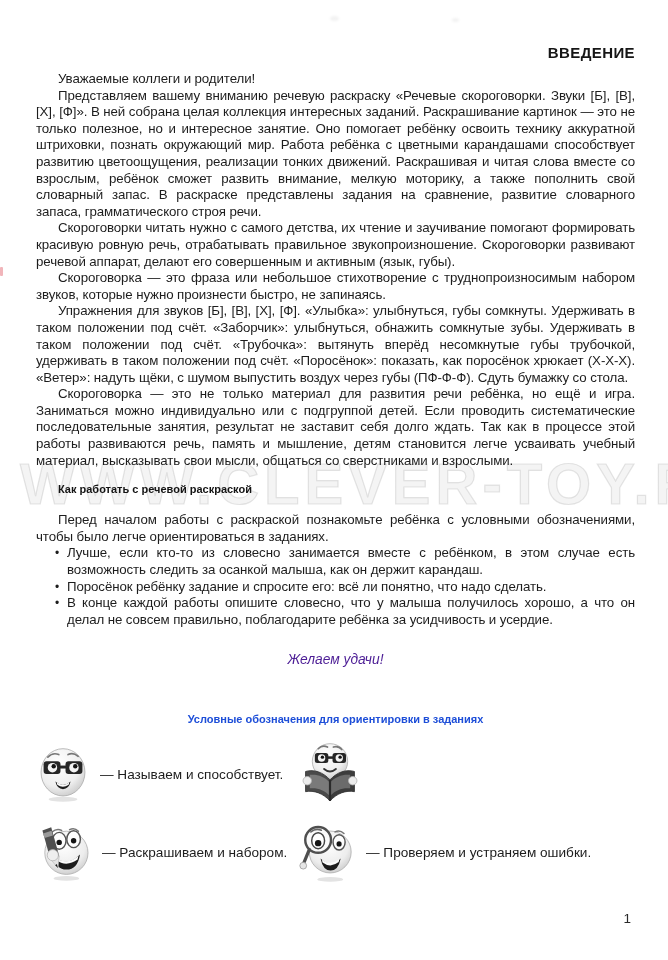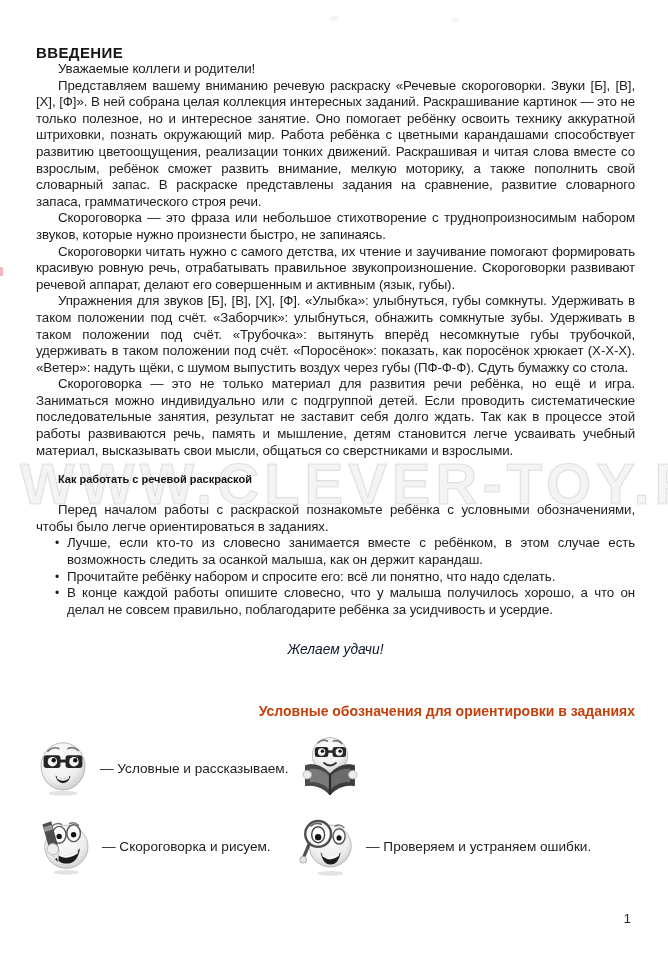--- a/index.html
+++ b/index.html
@@ -4,46 +4,46 @@
 <style>
   * { margin:0; padding:0; box-sizing:border-box; }
   html,body { background:#ffffff; }
   .page {
     position:relative; width:668px; height:960px; background:#fff;
     font-family:"Liberation Sans","DejaVu Sans",sans-serif;
     color:#1d1d1d; overflow:hidden;
   }
   .content { position:absolute; left:36px; right:33px; top:0; }
   .doc-title {
-    margin-top:44px; text-align:left; font-weight:bold;
+    margin-top:44px; text-align:right; font-weight:bold;
     font-size:15px; letter-spacing:.4px; color:#161616;
   }
-  .body-text { margin-top:0; }
+  .body-text { margin-top:10px; }
   .body-text p {
     font-size:13.3px; line-height:16.6px; text-align:justify;
     text-indent:22px; hyphens:auto; -webkit-hyphens:auto; color:#1d1d1d;
     letter-spacing:-0.1px;
   }
   .salutation { text-align:left !important; }
   .howto-heading {
     font-weight:bold; font-size:11px; color:#141414;
     margin:14px 0 5px 0; text-indent:22px;
   }
   .bullets { list-style:none; margin:0; }
   .bullets li {
     position:relative; padding-left:31px; font-size:13.3px; line-height:16.6px;
     text-align:justify; hyphens:auto; letter-spacing:-0.1px;
   }
   .bullets .marker { position:absolute; left:19px; top:0; font-size:12px; }
   .closing {
     margin-top:24px; text-align:center; font-style:italic;
-    font-size:13.8px; color:#0f172a;
+    font-size:13.8px; color:#4c1d95;
   }
   .legend-heading {
-    margin-top:46px; text-align:right; font-weight:bold; font-size:14px; color:#c2410c;
+    margin-top:46px; text-align:center; font-weight:bold; font-size:11px; color:#1d4ed8;
   }
   .legend-grid {
     margin-top:16px; display:grid; grid-template-columns:262px 1fr;
     row-gap:14px; align-items:center;
   }
   .legend-item { display:flex; align-items:center; gap:10px; }
   .legend-item .icon-box { flex:0 0 auto; display:flex; align-items:center; justify-content:center; }
   .legend-item .label { font-size:13.6px; line-height:17px; color:#1d1d1d; }
   .legend-item .label.narrow { max-width:225px; }
   .page-number {
@@ -74,38 +74,38 @@
   <div class="speck-red"></div>
 
   <div class="watermark">WWW.CLEVER-TOY.RU</div>
 
   <div class="content">
     <div class="doc-title">ВВЕДЕНИЕ</div>
 
     <div class="body-text">
       <p class="salutation">Уважаемые коллеги и родители!</p>
       <p>Представляем вашему вниманию речевую раскраску «Речевые скороговорки. Звуки [Б], [В], [Х], [Ф]». В ней собрана целая коллекция интересных заданий. Раскрашивание картинок — это не только полезное, но и интересное занятие. Оно помогает ребёнку освоить технику аккуратной штриховки, познать окружающий мир. Работа ребёнка с цветными карандашами способствует развитию цветоощущения, реализации тонких движений. Раскрашивая и читая слова вместе со взрослым, ребёнок сможет развить внимание, мелкую моторику, а также пополнить свой словарный запас. В раскраске представлены задания на сравнение, развитие словарного запаса, грамматического строя речи.</p>
+      <p>Скороговорки читать нужно с самого детства, их чтение и заучивание помогают формировать красивую ровную речь, отрабатывать правильное звукопроизношение. Скороговорки развивают речевой аппарат, делают его совершенным и активным (язык, губы).</p>
       <p>Скороговорка — это фраза или небольшое стихотворение с труднопроизносимым набором звуков, которые нужно произнести быстро, не запинаясь.</p>
-      <p>Скороговорки читать нужно с самого детства, их чтение и заучивание помогают формировать красивую ровную речь, отрабатывать правильное звукопроизношение. Скороговорки развивают речевой аппарат, делают его совершенным и активным (язык, губы).</p>
       <p>Упражнения для звуков [Б], [В], [Х], [Ф]. «Улыбка»: улыбнуться, губы сомкнуты. Удерживать в таком положении под счёт. «Заборчик»: улыбнуться, обнажить сомкнутые зубы. Удерживать в таком положении под счёт. «Трубочка»: вытянуть вперёд несомкнутые губы трубочкой, удерживать в таком положении под счёт. «Поросёнок»: показать, как поросёнок хрюкает (Х-Х-Х). «Ветер»: надуть щёки, с шумом выпустить воздух через губы (ПФ-Ф-Ф). Сдуть бумажку со стола.</p>
       <p>Скороговорка — это не только материал для развития речи ребёнка, но ещё и игра. Заниматься можно индивидуально или с подгруппой детей. Если проводить систематические последовательные занятия, результат не заставит себя долго ждать. Так как в процессе этой работы развиваются речь, память и мышление, детям становится легче усваивать учебный материал, высказывать свои мысли, общаться со сверстниками и взрослыми.</p>
     </div>
 
     <div class="howto-heading">Как работать с речевой раскраской</div>
     <div class="body-text" style="margin-top:17px">
       <p>Перед началом работы с раскраской познакомьте ребёнка с условными обозначениями, чтобы было легче ориентироваться в заданиях.</p>
     </div>
     <ul class="bullets">
       <li>
         <span class="marker">•</span>
         <span>Лучше, если кто-то из словесно занимается вместе с ребёнком, в этом случае есть возможность следить за осанкой малыша, как он держит карандаш.</span>
       </li>
       <li>
         <span class="marker">•</span>
-        <span>Прочитайте ребёнку набором и спросите его: всё ли понятно, что надо сделать.</span>
+        <span>Поросёнок ребёнку задание и спросите его: всё ли понятно, что надо сделать.</span>
       </li>
       <li>
         <span class="marker">•</span>
         <span>В конце каждой работы опишите словесно, что у малыша получилось хорошо, а что он делал не совсем правильно, поблагодарите ребёнка за усидчивость и усердие.</span>
       </li>
     </ul>
 
     <div class="closing">Желаем удачи!</div>
 
     <div class="legend-heading">Условные обозначения для ориентировки в заданиях</div>
@@ -130,21 +130,21 @@
             <rect x="35" y="20" width="20" height="15" rx="3.5" fill="#262626"></rect>
             <rect x="27" y="25" width="10" height="3.5" fill="#262626"></rect>
             <circle cx="19.5" cy="27.5" r="5.6" fill="#f4f4f4"></circle>
             <circle cx="21" cy="25.8" r="2.6" fill="#141414"></circle>
             <circle cx="45" cy="27.5" r="5.6" fill="#f4f4f4"></circle>
             <circle cx="46.5" cy="25.8" r="2.6" fill="#141414"></circle>
             <path d="M23 44 q9 8 18 0 q-2 9 -9 9 q-7 0 -9 -9 Z" fill="#1f1f1f"></path>
             <path d="M24.5 44.8 q8 6.5 15 0 l-0.8 2.8 q-7 5 -13.5 0 Z" fill="#fbfbfb"></path>
           </svg>
         </span>
-        <span class="label">— Условные и рассказываем.</span>
+        <span class="label">— Называем и способствует.</span>
       </div>
 
       <div class="legend-item">
         <span class="icon-box">
           <svg width="64" height="66" viewBox="0 0 76 78">
             <defs>
               <radialGradient id="fg2" cx="42%" cy="30%" r="75%">
                 <stop offset="0%" stop-color="#ffffff"></stop>
                   <stop offset="65%" stop-color="#efefef"></stop>
                   <stop offset="100%" stop-color="#c9c9c9"></stop>
@@ -192,21 +192,21 @@
             <circle cx="47" cy="23" r="3.4" fill="#141414"></circle>
             <path d="M22 42 q16 15 33 -2 q-3 19 -17 19 q-13 0 -16 -17 Z" fill="#1c1c1c"></path>
             <path d="M24 43.5 q14 11 29 -1.5 l-1 4.5 q-14 10 -27 0.5 Z" fill="#fbfbfb"></path>
             <polygon points="8,10 19,6 29,42 18,46" fill="#4f4f4f"></polygon>
             <rect x="9.5" y="12" width="11" height="6" transform="rotate(-17 15 15)" fill="#9a9a9a"></rect>
             <polygon points="18,46 29,42 27.5,57" fill="#e4e4e4" stroke="#b5b5b5" stroke-width="0.8"></polygon>
             <polygon points="26,52 27.5,57 24,53.5" fill="#1c1c1c"></polygon>
             <circle cx="21" cy="41" r="7" fill="#eeeeee" stroke="#b2b2b2" stroke-width="1"></circle>
           </svg>
         </span>
-        <span class="label">— Скороговорка и рисуем.</span>
+        <span class="label">— Раскрашиваем и набором.</span>
       </div>
 
       <div class="legend-item">
         <span class="icon-box">
           <svg width="58" height="62" viewBox="0 0 72 76">
             <defs>
               <radialGradient id="fg4" cx="45%" cy="32%" r="75%">
                 <stop offset="0%" stop-color="#ffffff"></stop>
                   <stop offset="65%" stop-color="#ededed"></stop>
                   <stop offset="100%" stop-color="#c6c6c6"></stop>

